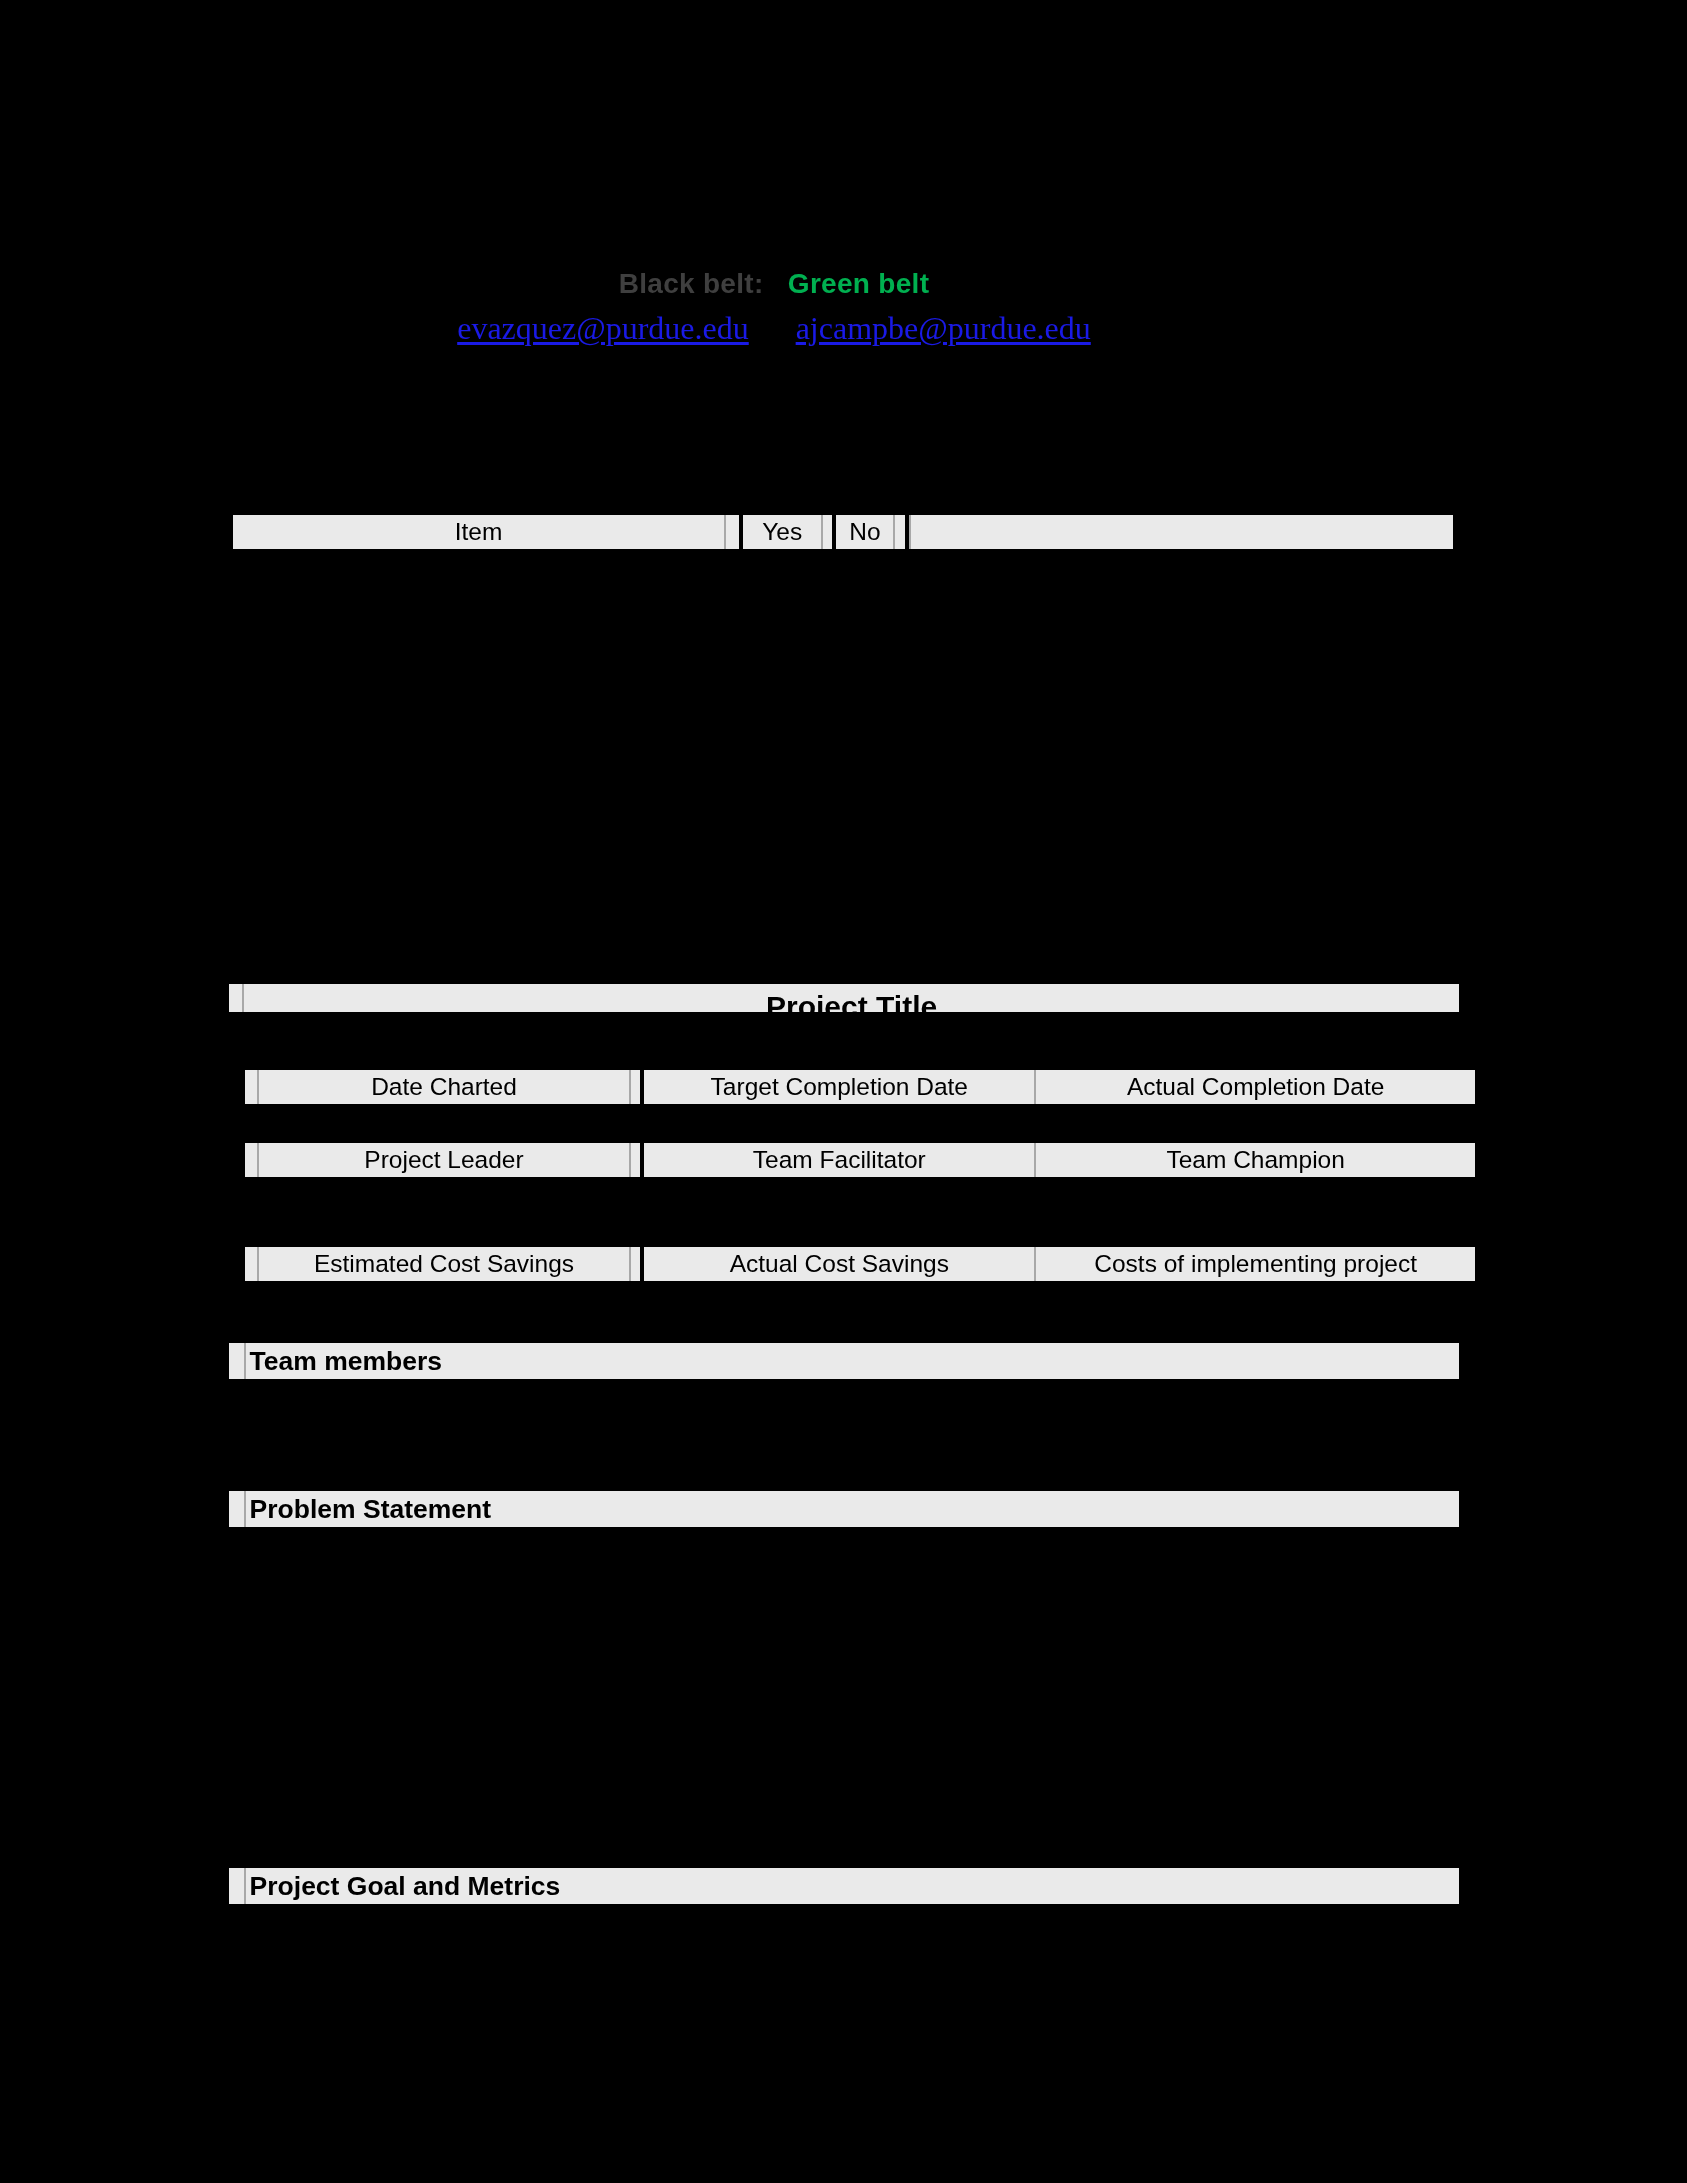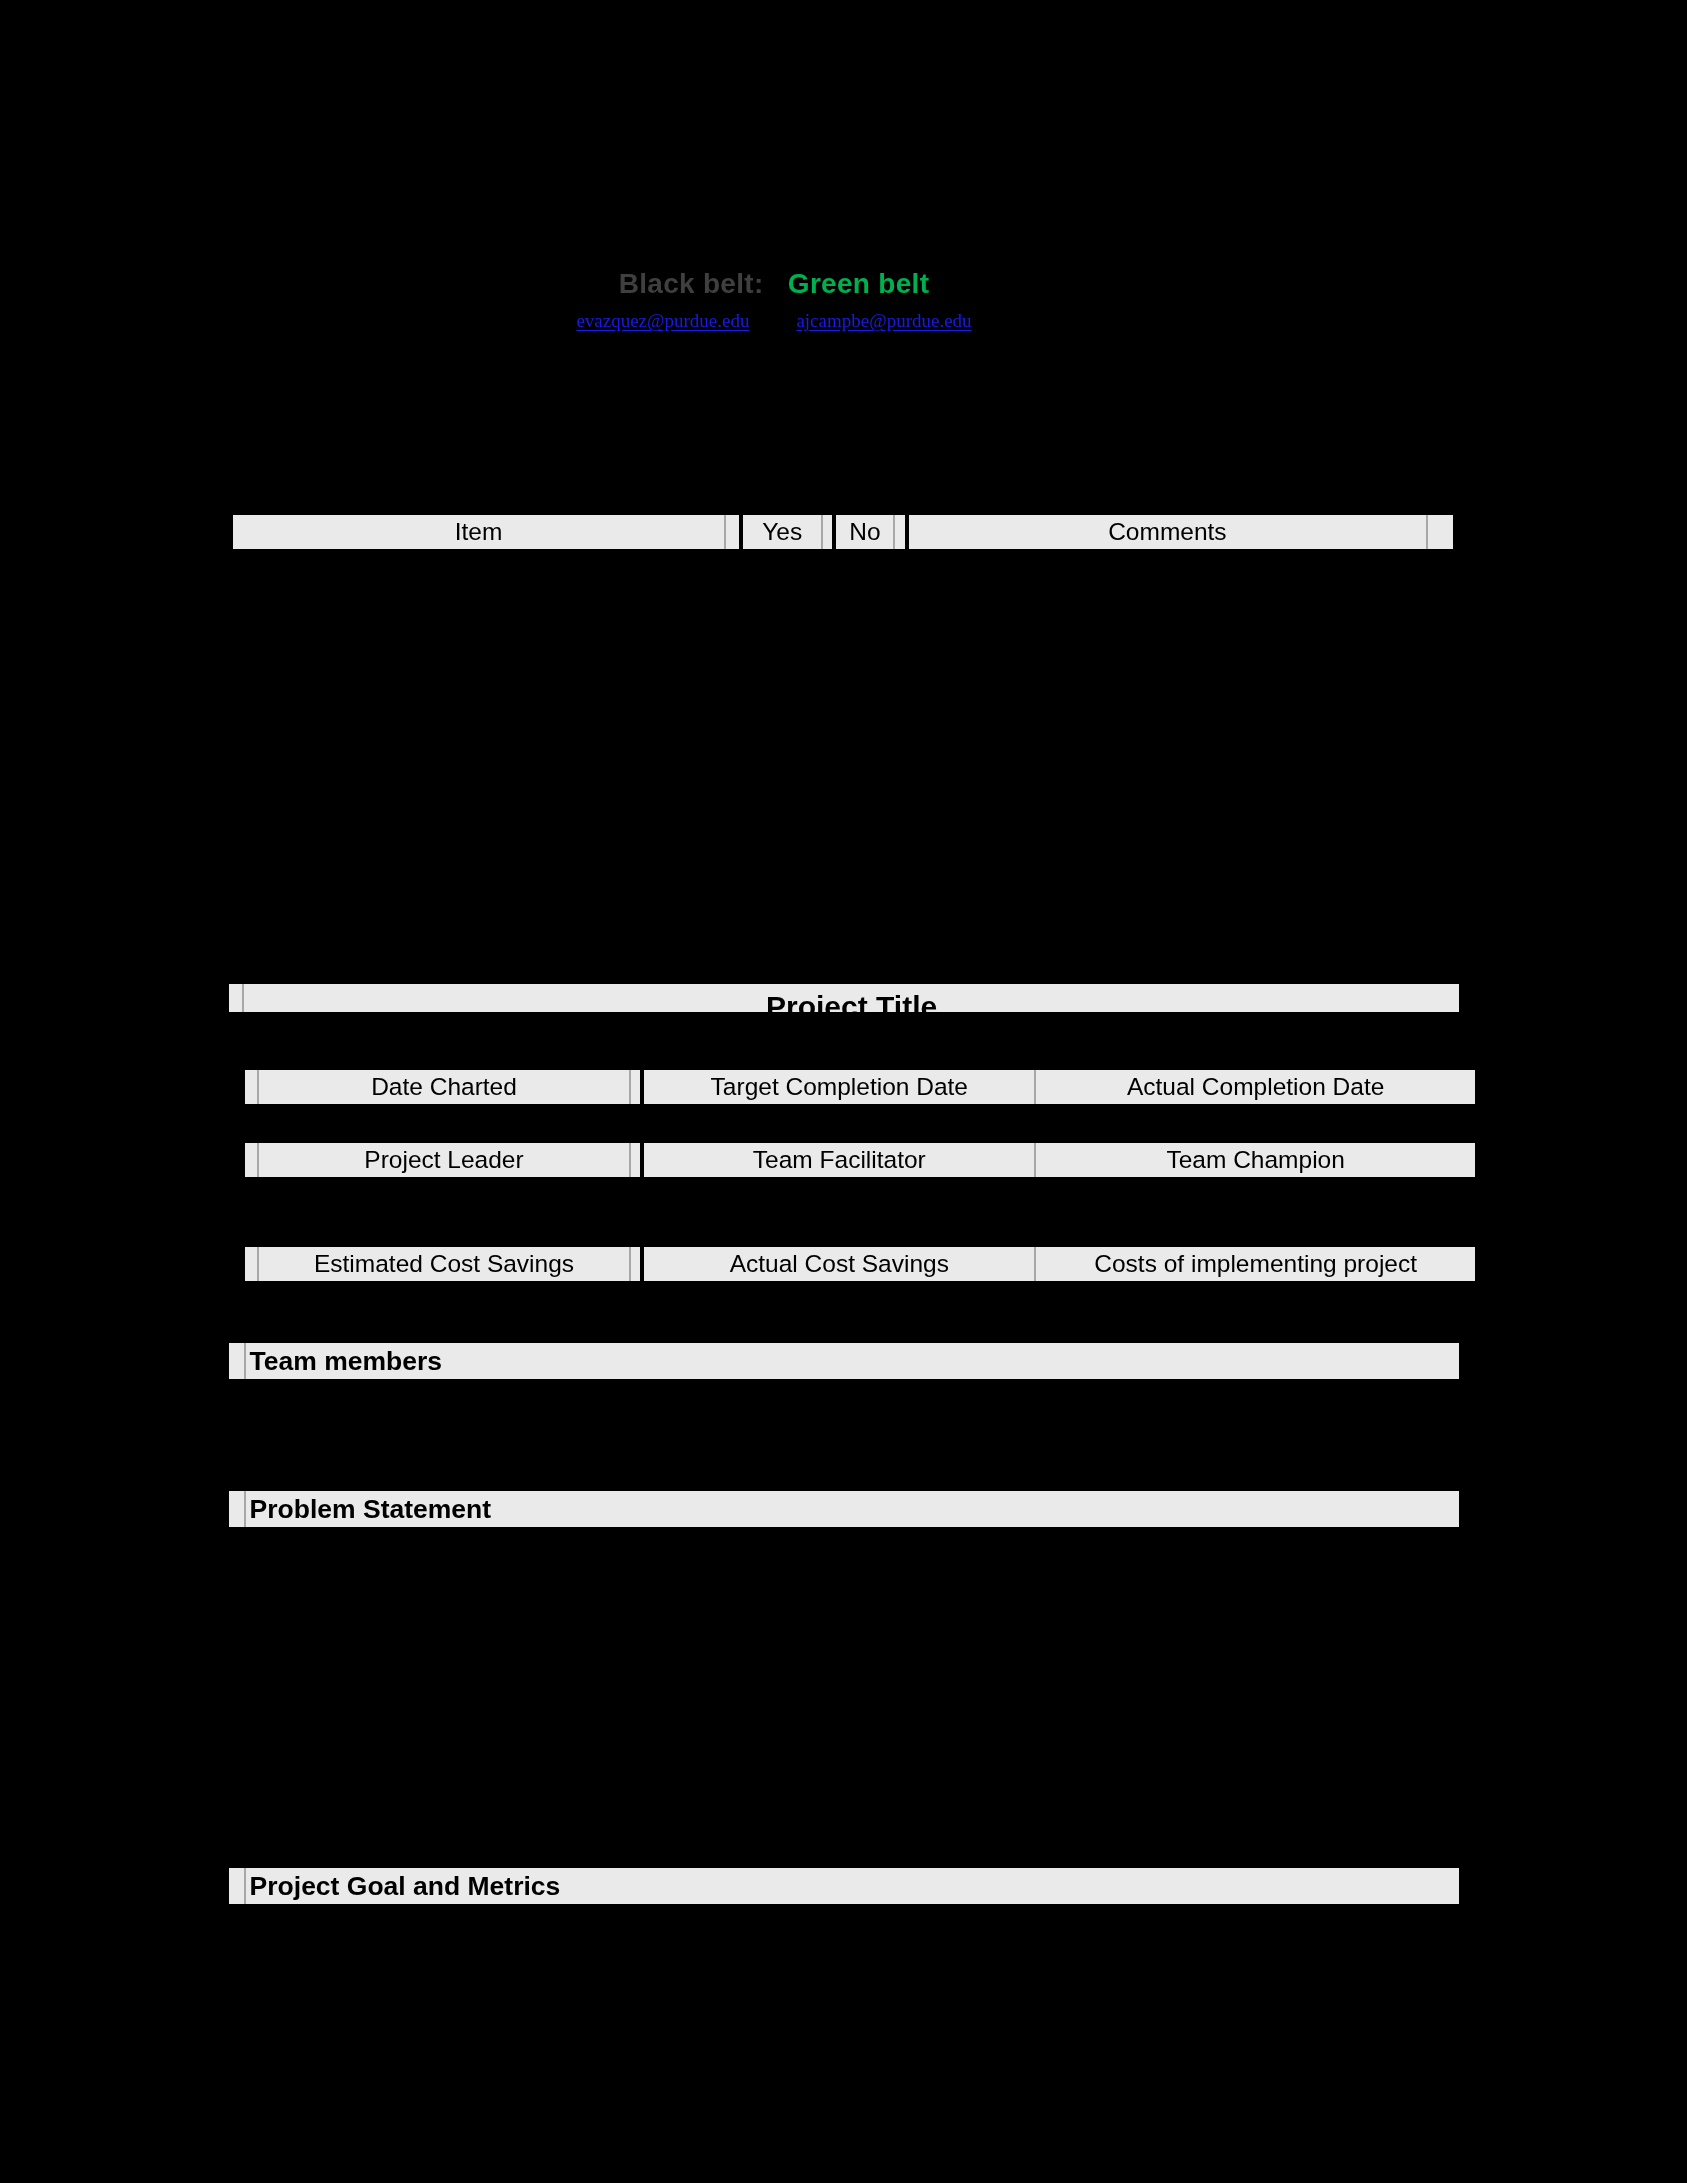--- a/index.html
+++ b/index.html
@@ -41,21 +41,21 @@
   .email-row {
     position: absolute;
     left: 0;
     top: 310px;
     width: 1548px;
     text-align: center;
     white-space: nowrap;
   }
   .email-link {
     font-family: "Liberation Serif", serif;
-    font-size: 19px;
+    font-size: 32px;
     color: #1a1ae6;
     text-decoration: underline;
     text-underline-offset: 2.6px;
   }
   .email-gap { display: inline-block; width: 41px; }
 
   
   .bar {
     position: absolute;
     background: #eaeaea;
@@ -170,21 +170,20 @@
     <div class="pad-cell" style="width:13.2px"></div>
     <div class="sep-black"></div>
     <div class="tbl-cell" style="width:78px">Yes</div>
     <div class="sep-gray"></div>
     <div class="pad-cell" style="width:9.3px"></div>
     <div class="sep-black"></div>
     <div class="tbl-cell" style="width:57px">No</div>
     <div class="sep-gray"></div>
     <div class="pad-cell" style="width:9.3px"></div>
     <div class="sep-black"></div>
-    <div class="tbl-cell" style="flex:1 1 auto">Comments</div>
     <div class="sep-gray"></div>
     <div class="pad-cell" style="width:25px"></div>
   </div>
 
   <div class="bar title-bar">
     <div class="title-left-pad"></div>
     <div class="sep-gray"></div>
     <div class="title-text">Project Title</div>
   </div>
 

